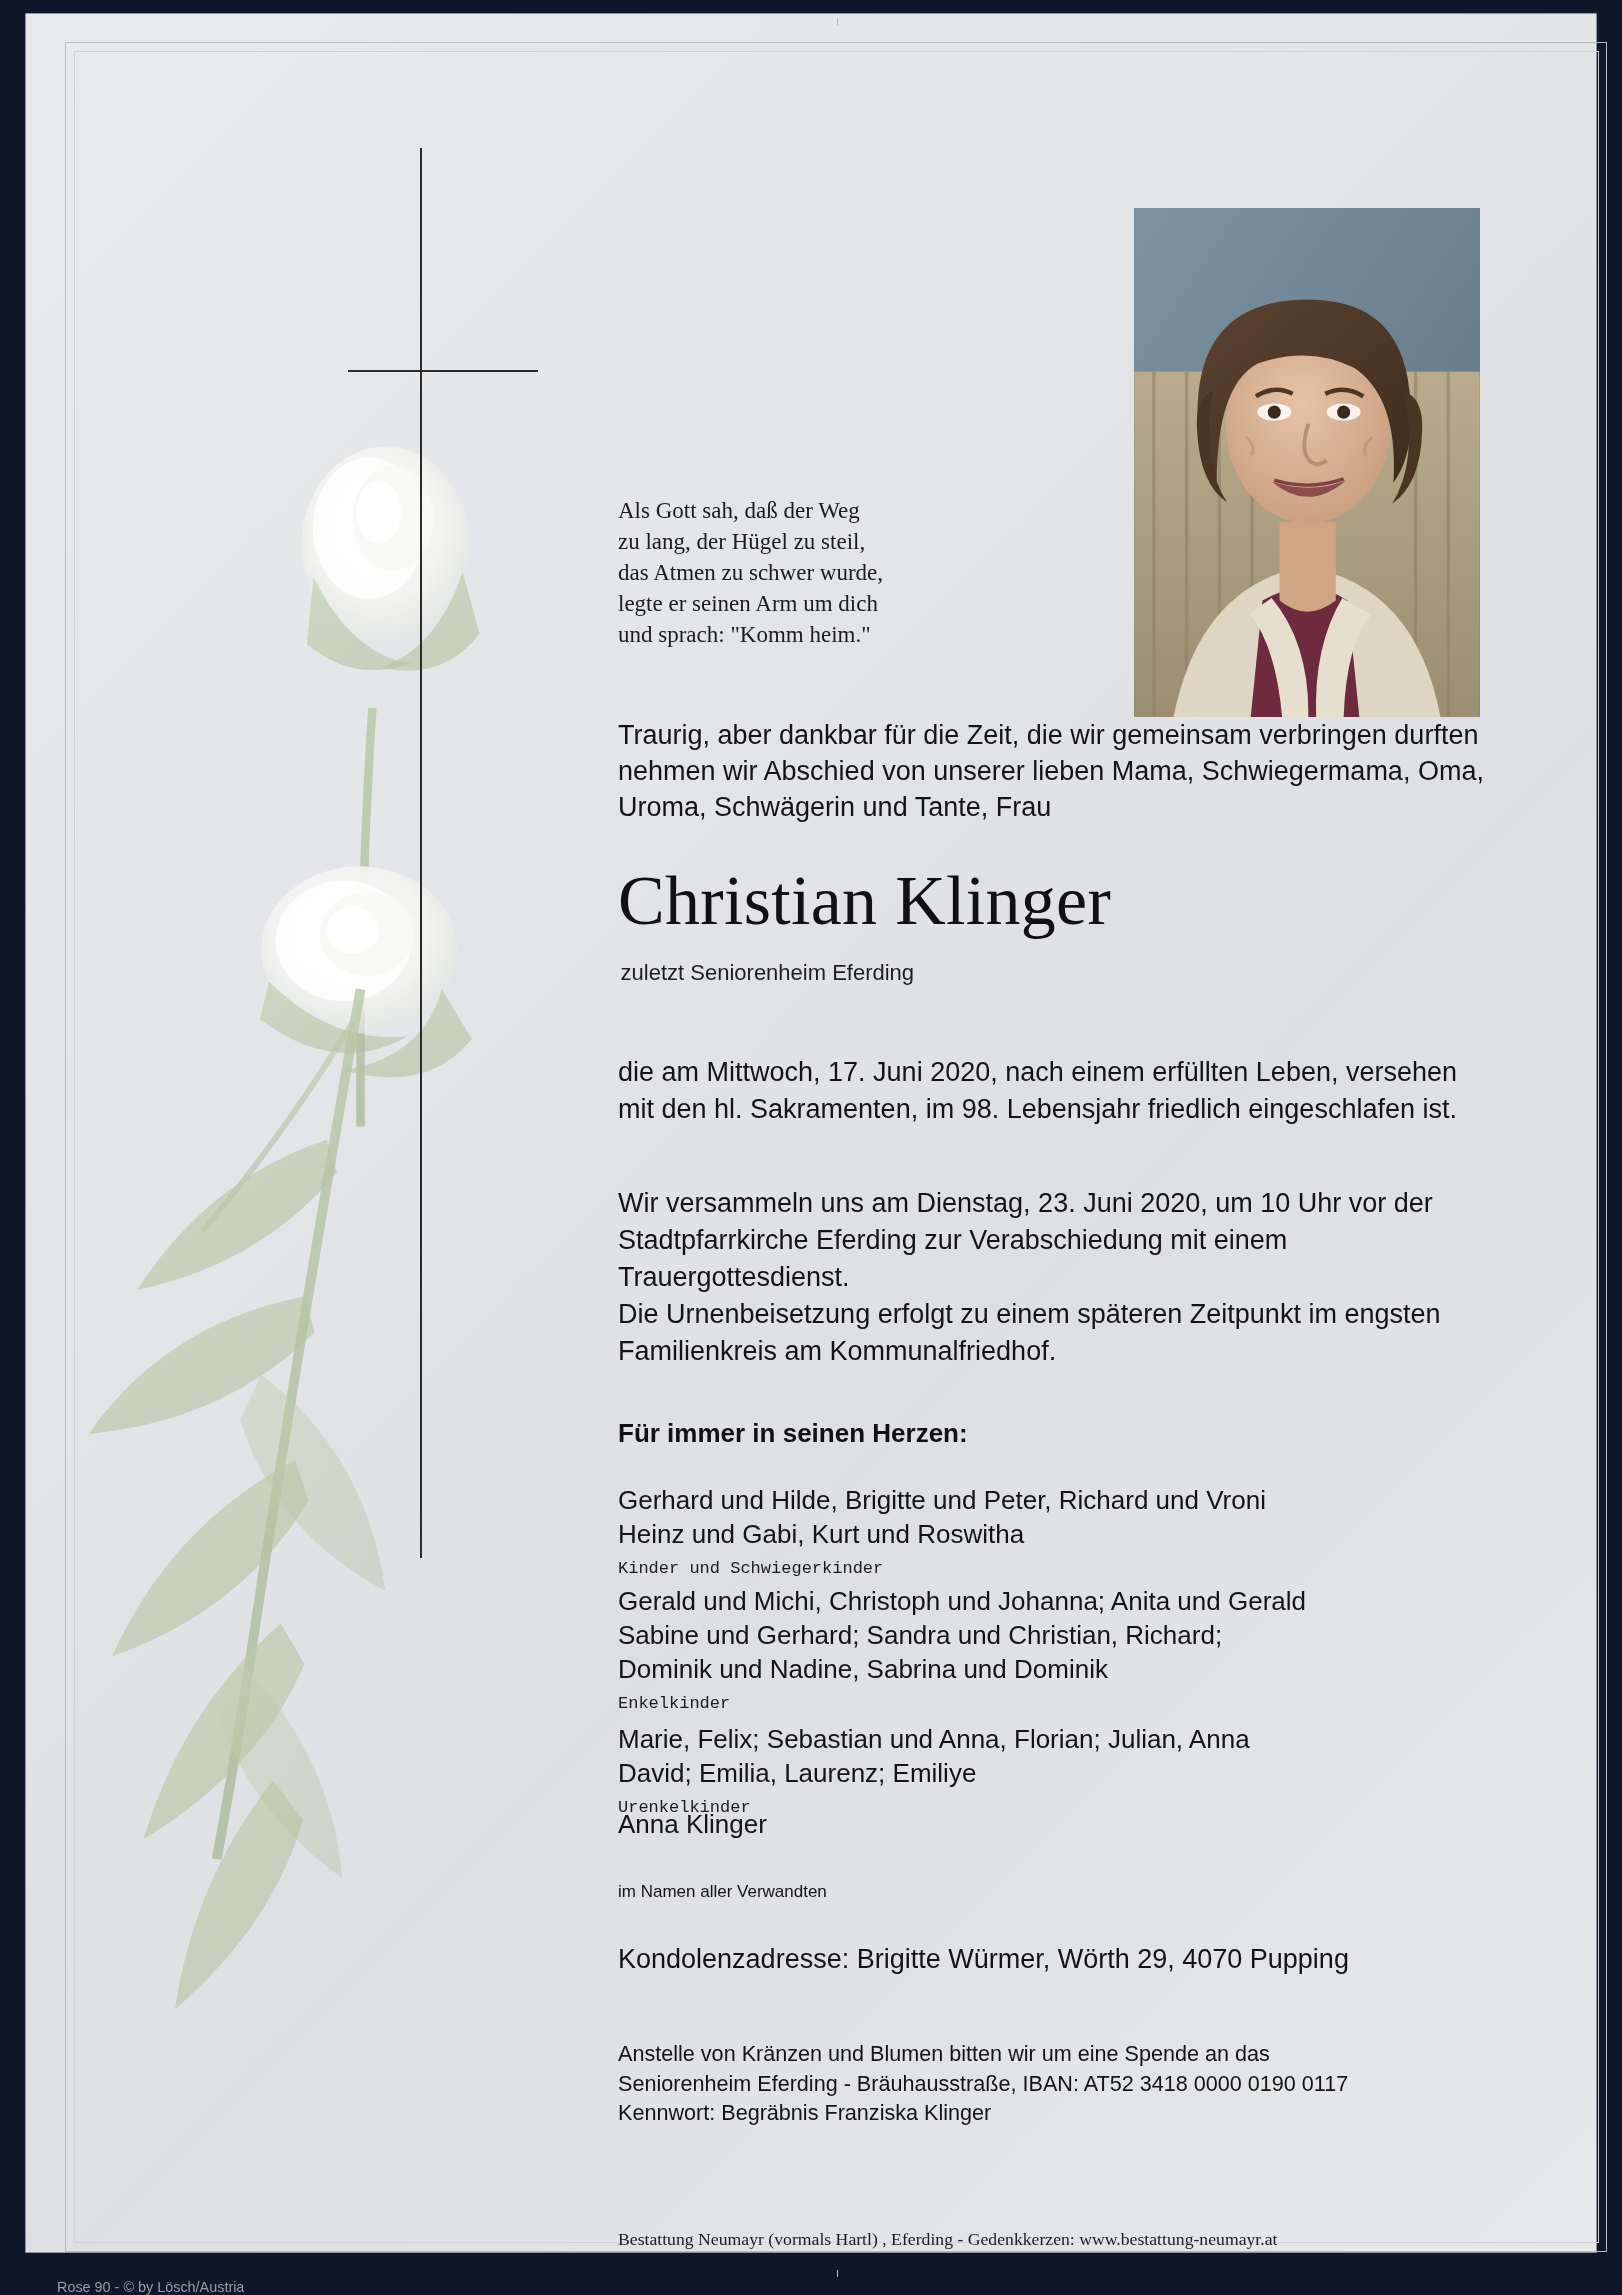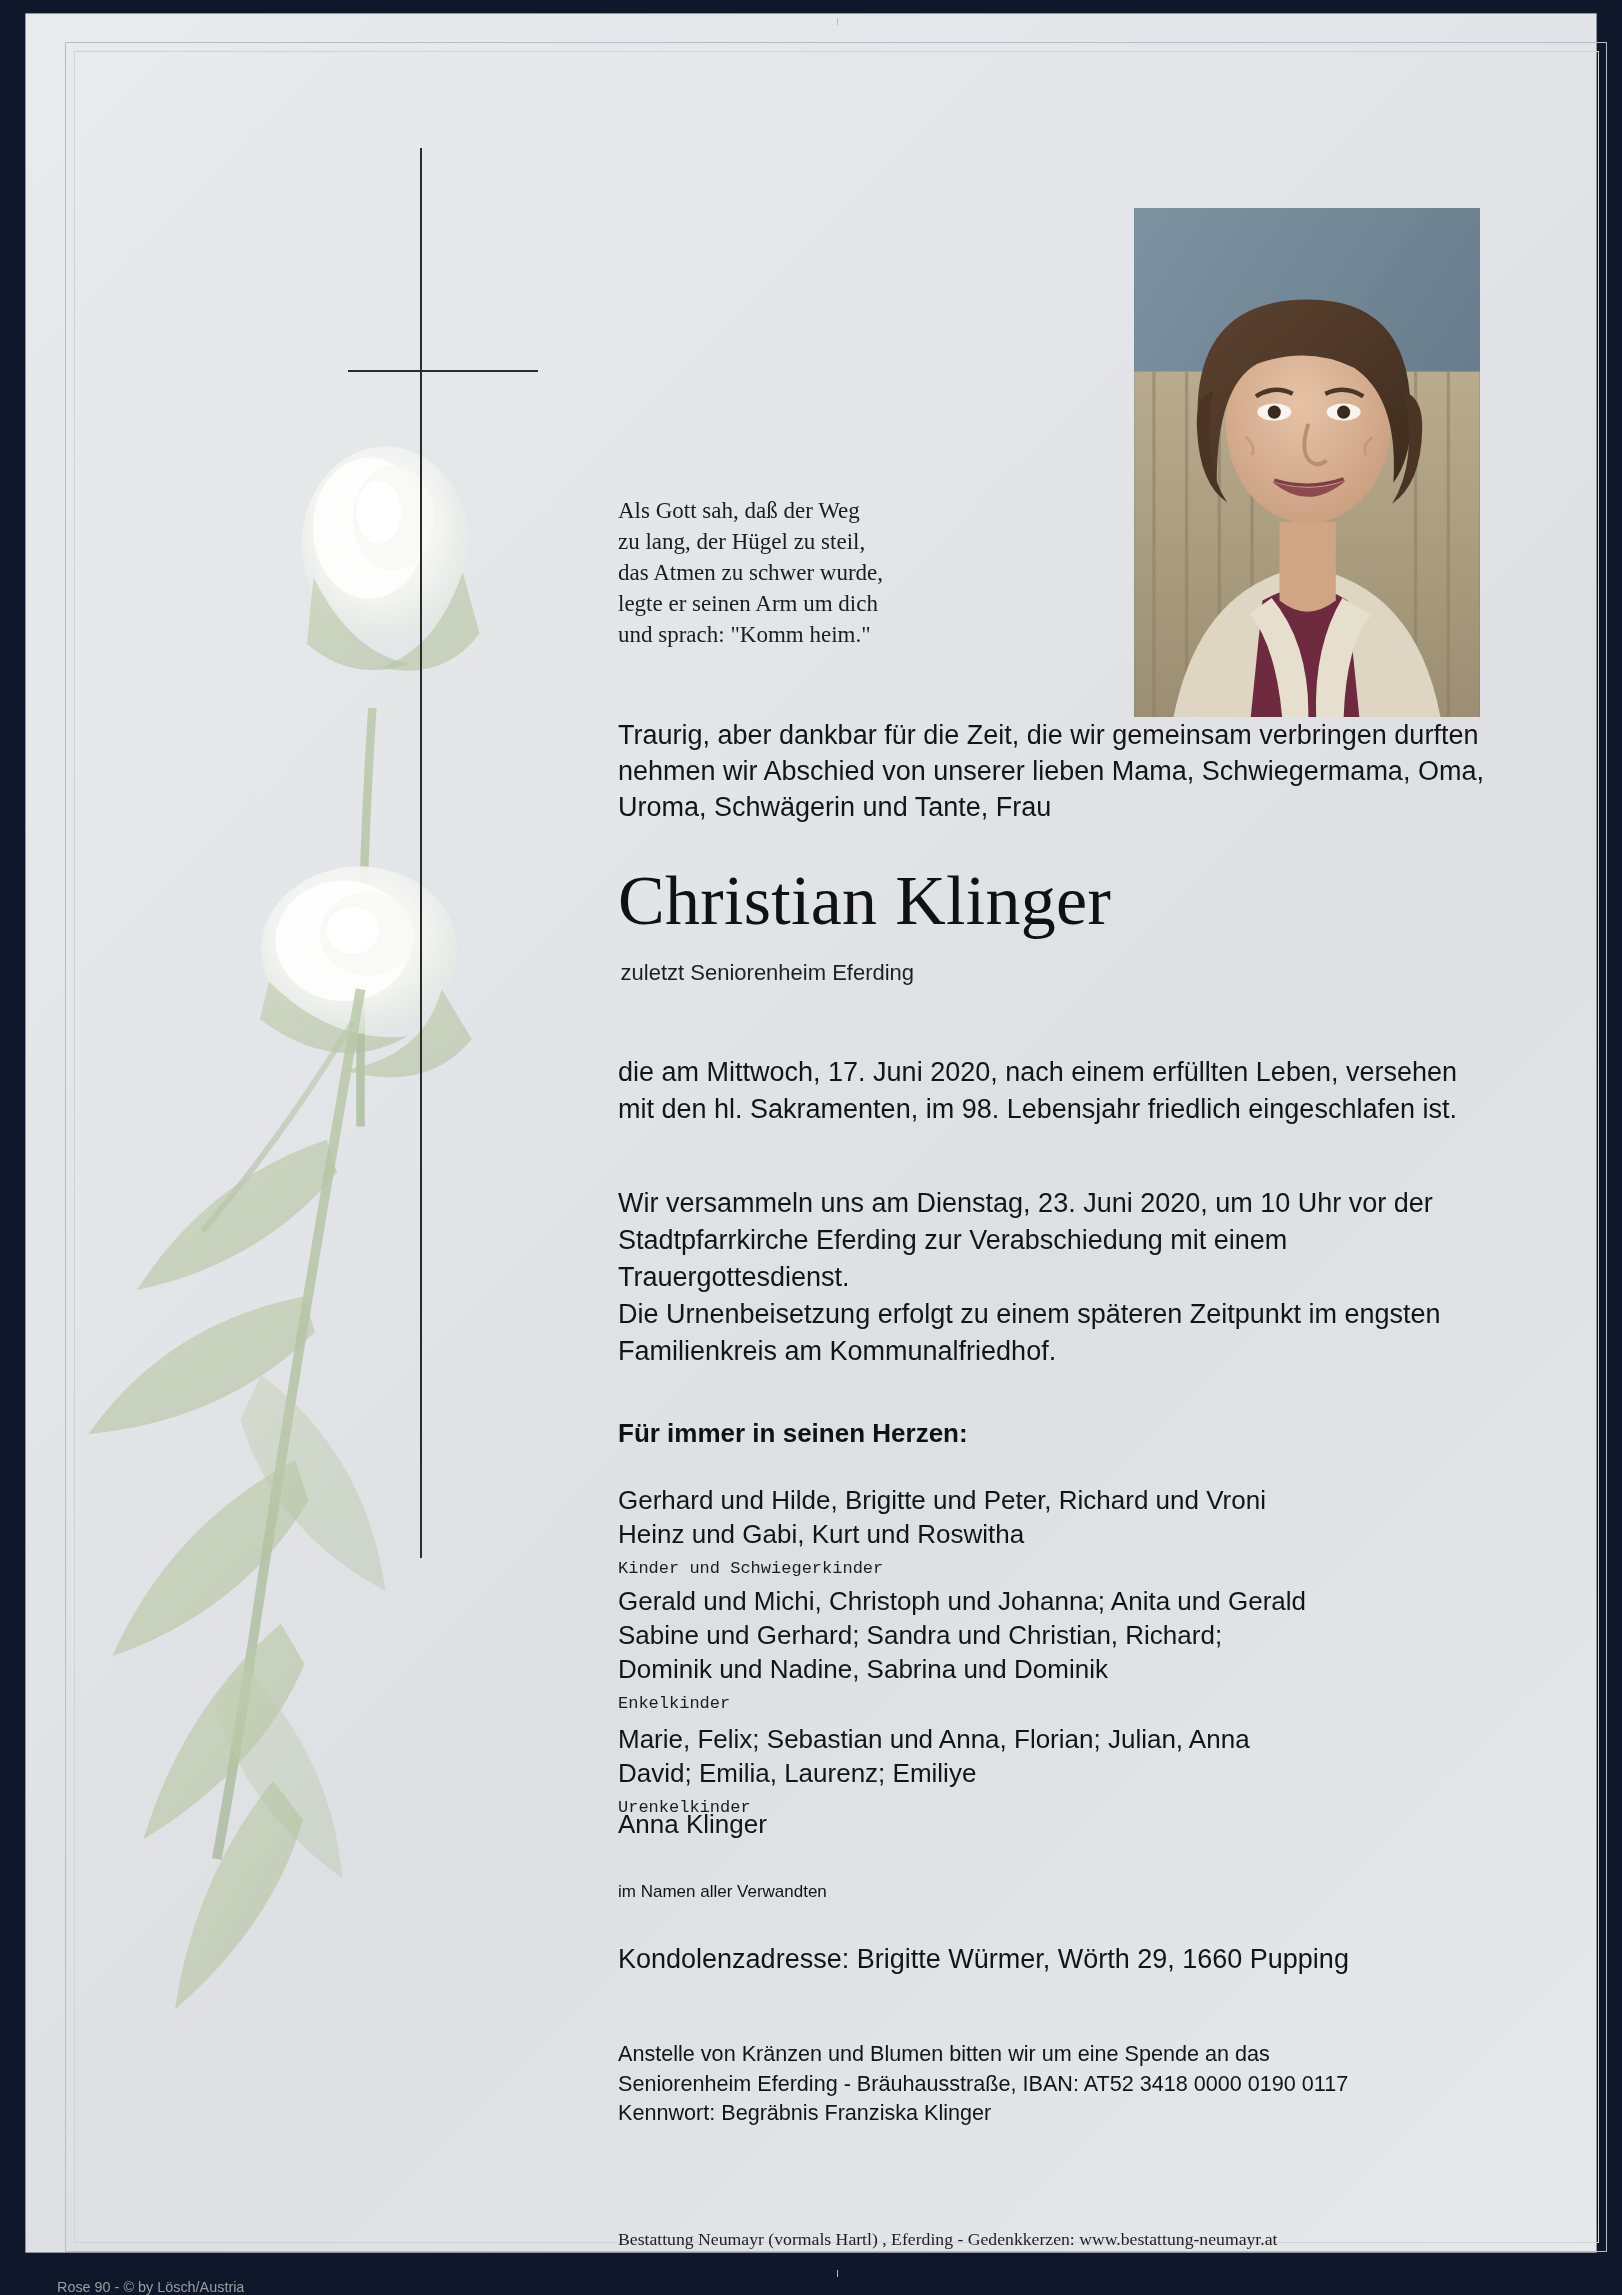--- a/index.html
+++ b/index.html
@@ -440,21 +440,21 @@
 David; Emilia, Laurenz; Emiliye</div>
         <div class="rel">Urenkelkinder</div>
       </div>
 
       <div class="group g4">
         <div class="people" style="white-space:pre-line;">Anna Klinger</div>
       </div>
 
       <div class="in-name">im Namen aller Verwandten</div>
 
-      <div class="condolence">Kondolenzadresse: Brigitte Würmer, Wörth 29, 1660 Pupping</div>
+      <div class="condolence">Kondolenzadresse: Brigitte Würmer, Wörth 29, 4070 Pupping</div>
 
       <div class="donation" style="white-space:pre-line;">Anstelle von Kränzen und Blumen bitten wir um eine Spende an das
 Seniorenheim Eferding - Bräuhausstraße, IBAN: AT52 3418 0000 0190 0117
 Kennwort: Begräbnis Franziska Klinger</div>
 
       <div class="footer">Bestattung Neumayr (vormals Hartl) , Eferding - Gedenkkerzen: www.bestattung-neumayr.at</div>
     </div>
 
     <div class="credit">Rose 90 - © by Lösch/Austria</div>
   </div>

